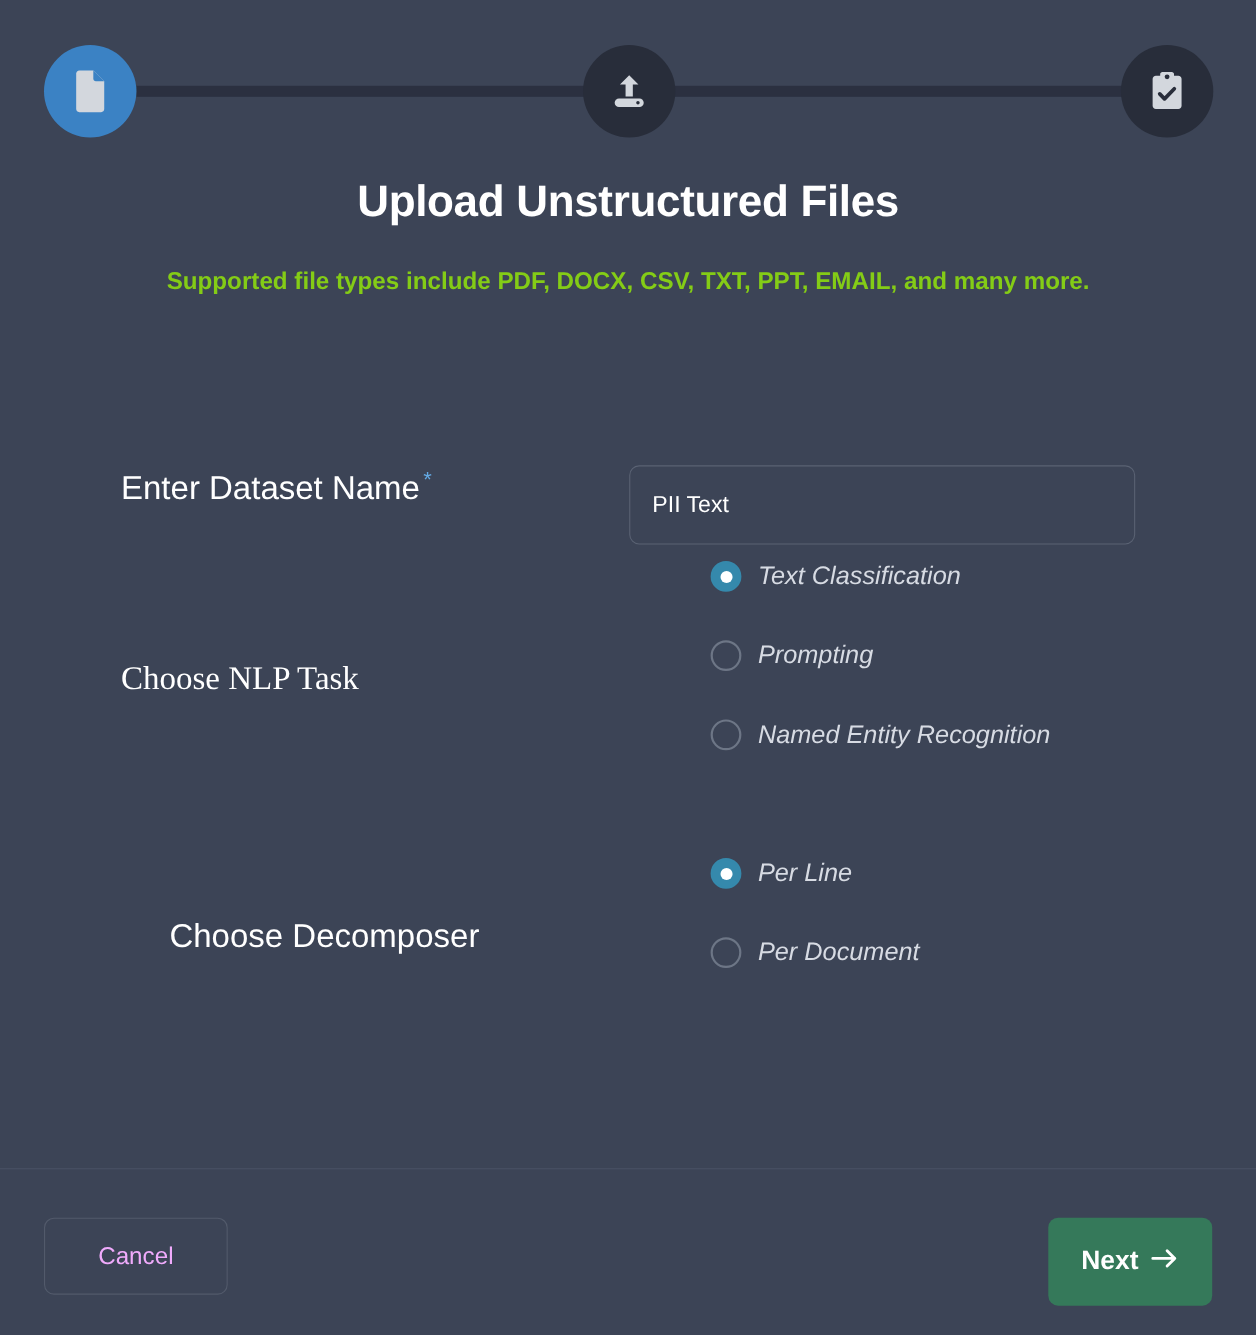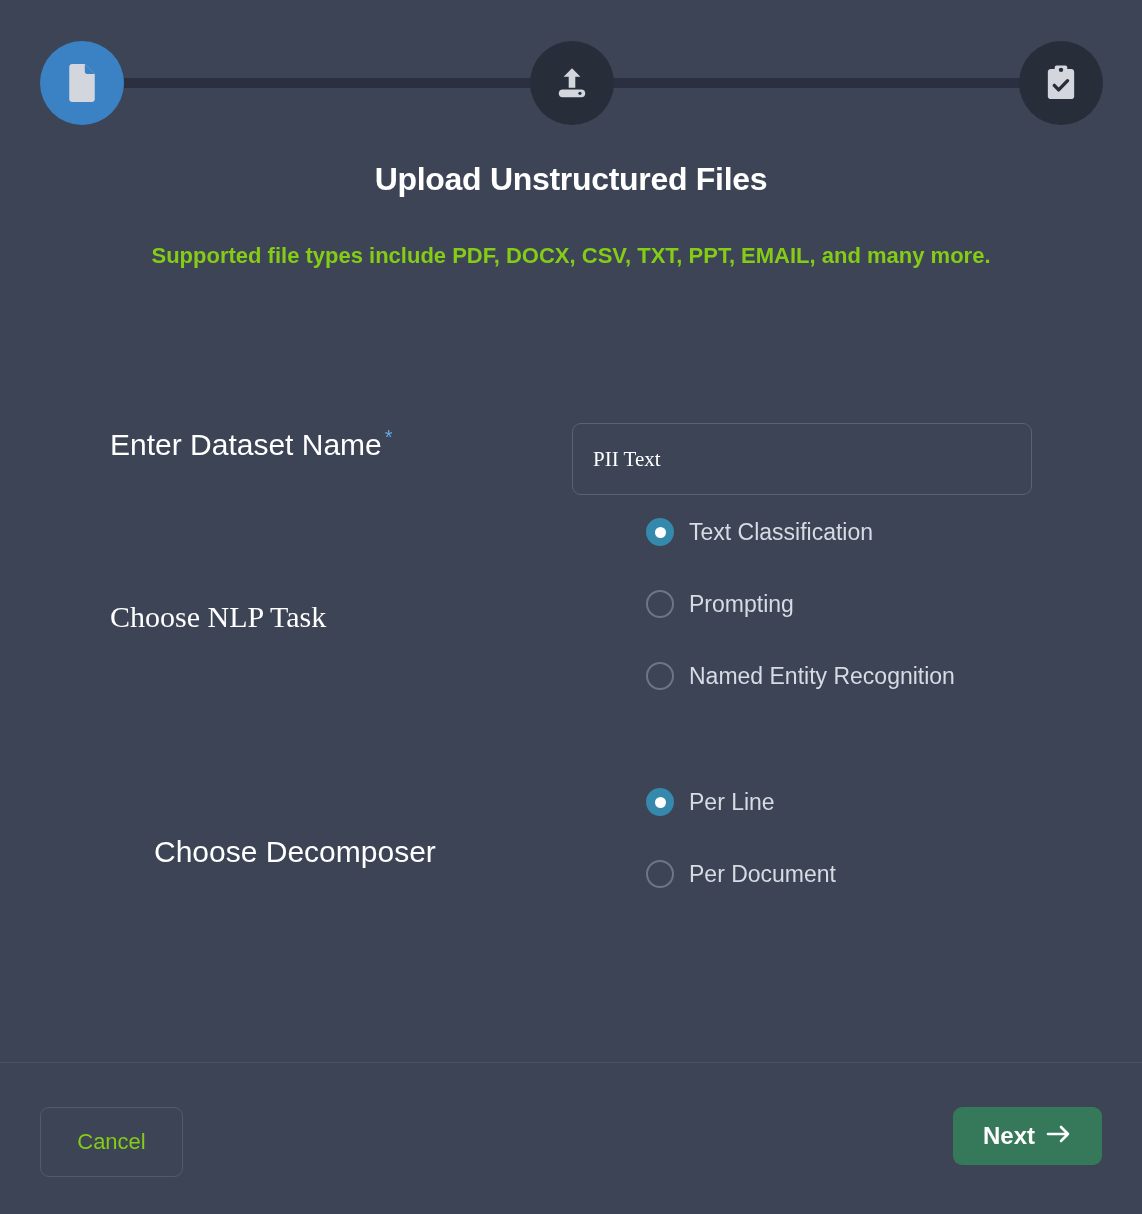--- a/index.html
+++ b/index.html
@@ -47,21 +47,21 @@
   .step.s2 { left: 530px;  background: #282d3a; }
   .step.s3 { left: 1019px; background: #282d3a; }
   .step svg { display: block; }
 
   
   .page-title {
     position: absolute;
     left: 0; top: 161px;
     width: 1142px;
     text-align: center;
-    font-size: 32px;
+    font-size: 40px;
     font-weight: bold;
     color: #ffffff;
     letter-spacing: -0.3px;
   }
   .page-subtitle {
     position: absolute;
     left: 0; top: 243px;
     width: 1142px;
     text-align: center;
     font-size: 22px;
@@ -107,38 +107,39 @@
   .text-input {
     position: absolute;
     left: 462px;
     top: 45px;
     width: 460px;
     height: 72px;
     background: #3c4456;
     border: 1px solid #5a6273;
     border-radius: 9px;
     color: #ffffff;
-    font-family: Liberation Serif, serif;
+    font-family: Liberation Sans, sans-serif;
     font-size: 21px;
     padding: 0 20px;
     outline: none;
   }
   .text-input::placeholder { color: #9aa2b1; }
 
   .radio-group {
     position: absolute;
     left: 536px;
     top: 0;
   }
   .radio-item {
     display: flex;
-    align-items: flex-end;
+    align-items: flex-start;
     height: 36px;
     margin-bottom: 36px;
     cursor: pointer;
+    font-style: italic;
   }
   .radio-item:last-child { margin-bottom: 0; }
   .radio-mark {
     width: 28px; height: 28px;
     border-radius: 50%;
     flex: 0 0 28px;
     display: flex;
     align-items: center;
     justify-content: center;
     margin-right: 15px;
@@ -167,36 +168,36 @@
     position: absolute;
     left: 0; top: 1062px;
     width: 1142px;
     height: 1px;
     background: #4a5264;
   }
   .btn-cancel {
     position: absolute;
     left: 40px;
     top: 1107px;
-    width: 143px;
+    width: 167px;
     height: 70px;
     background: transparent;
     border: 1px solid #525a6b;
     border-radius: 9px;
-    color: #84cc16;
+    color: #f0abfc;
     font-family: "Liberation Sans", sans-serif;
     font-size: 22px;
     cursor: pointer;
   }
   .btn-next {
     position: absolute;
     left: 953px;
     top: 1107px;
     width: 149px;
-    height: 58px;
+    height: 80px;
     background: #35795a;
     border: none;
     border-radius: 9px;
     color: #ffffff;
     font-family: "Liberation Sans", sans-serif;
     font-size: 24px;
     font-weight: bold;
     cursor: pointer;
     display: flex;
     align-items: center;

